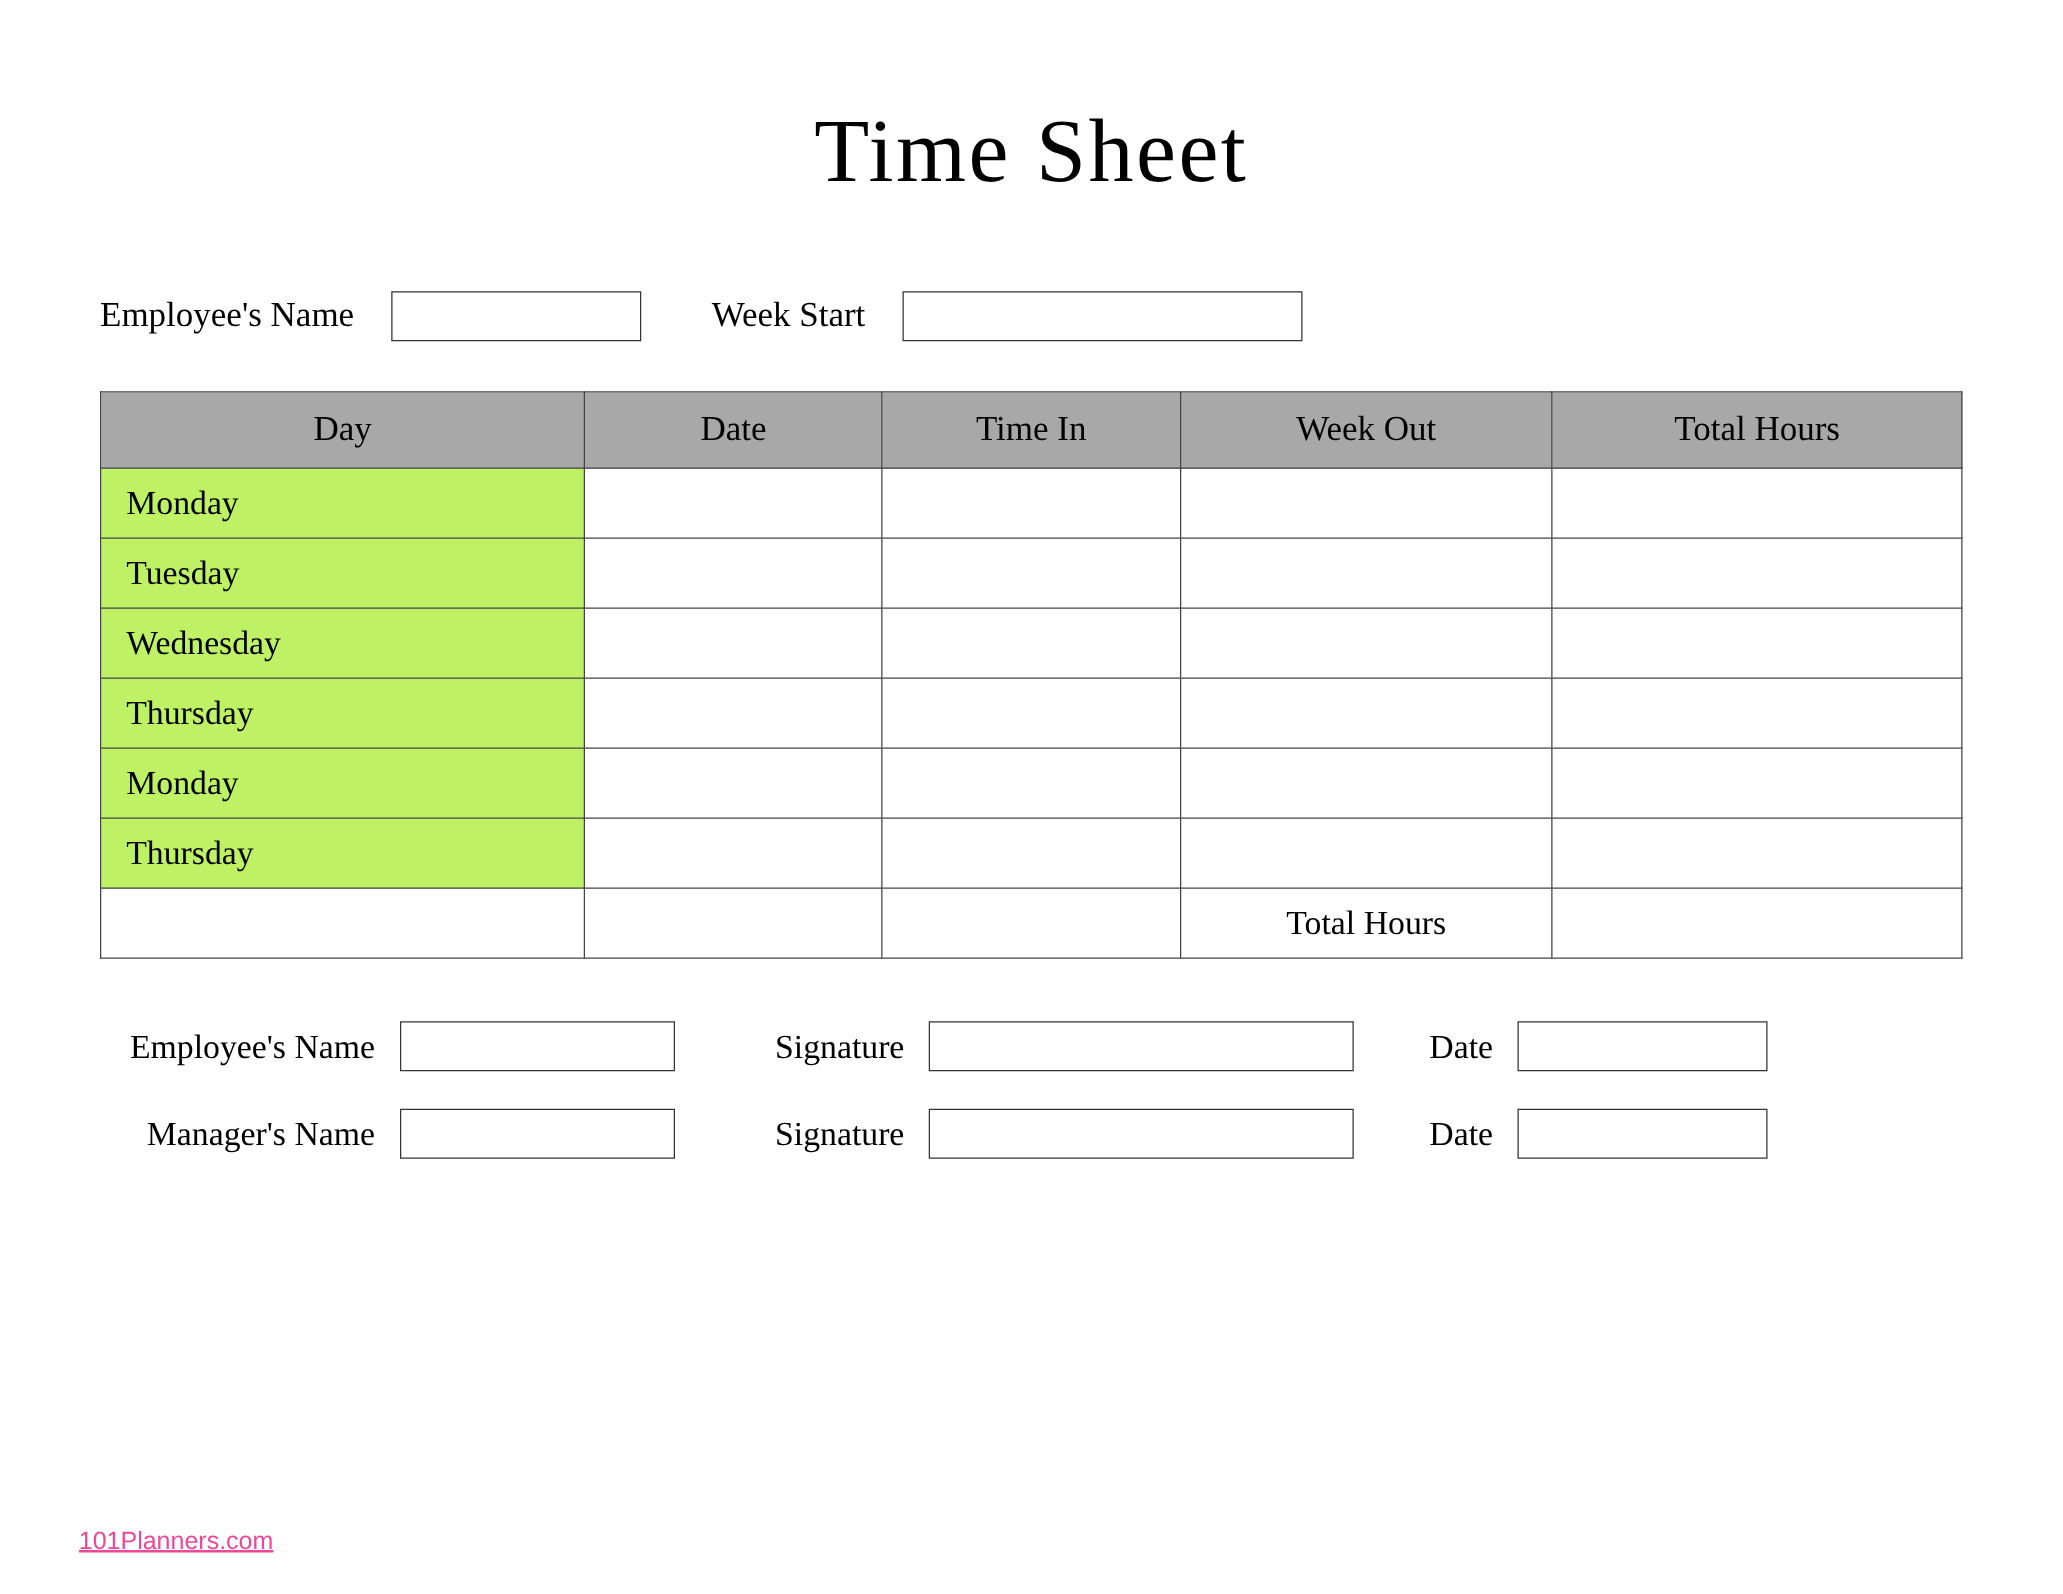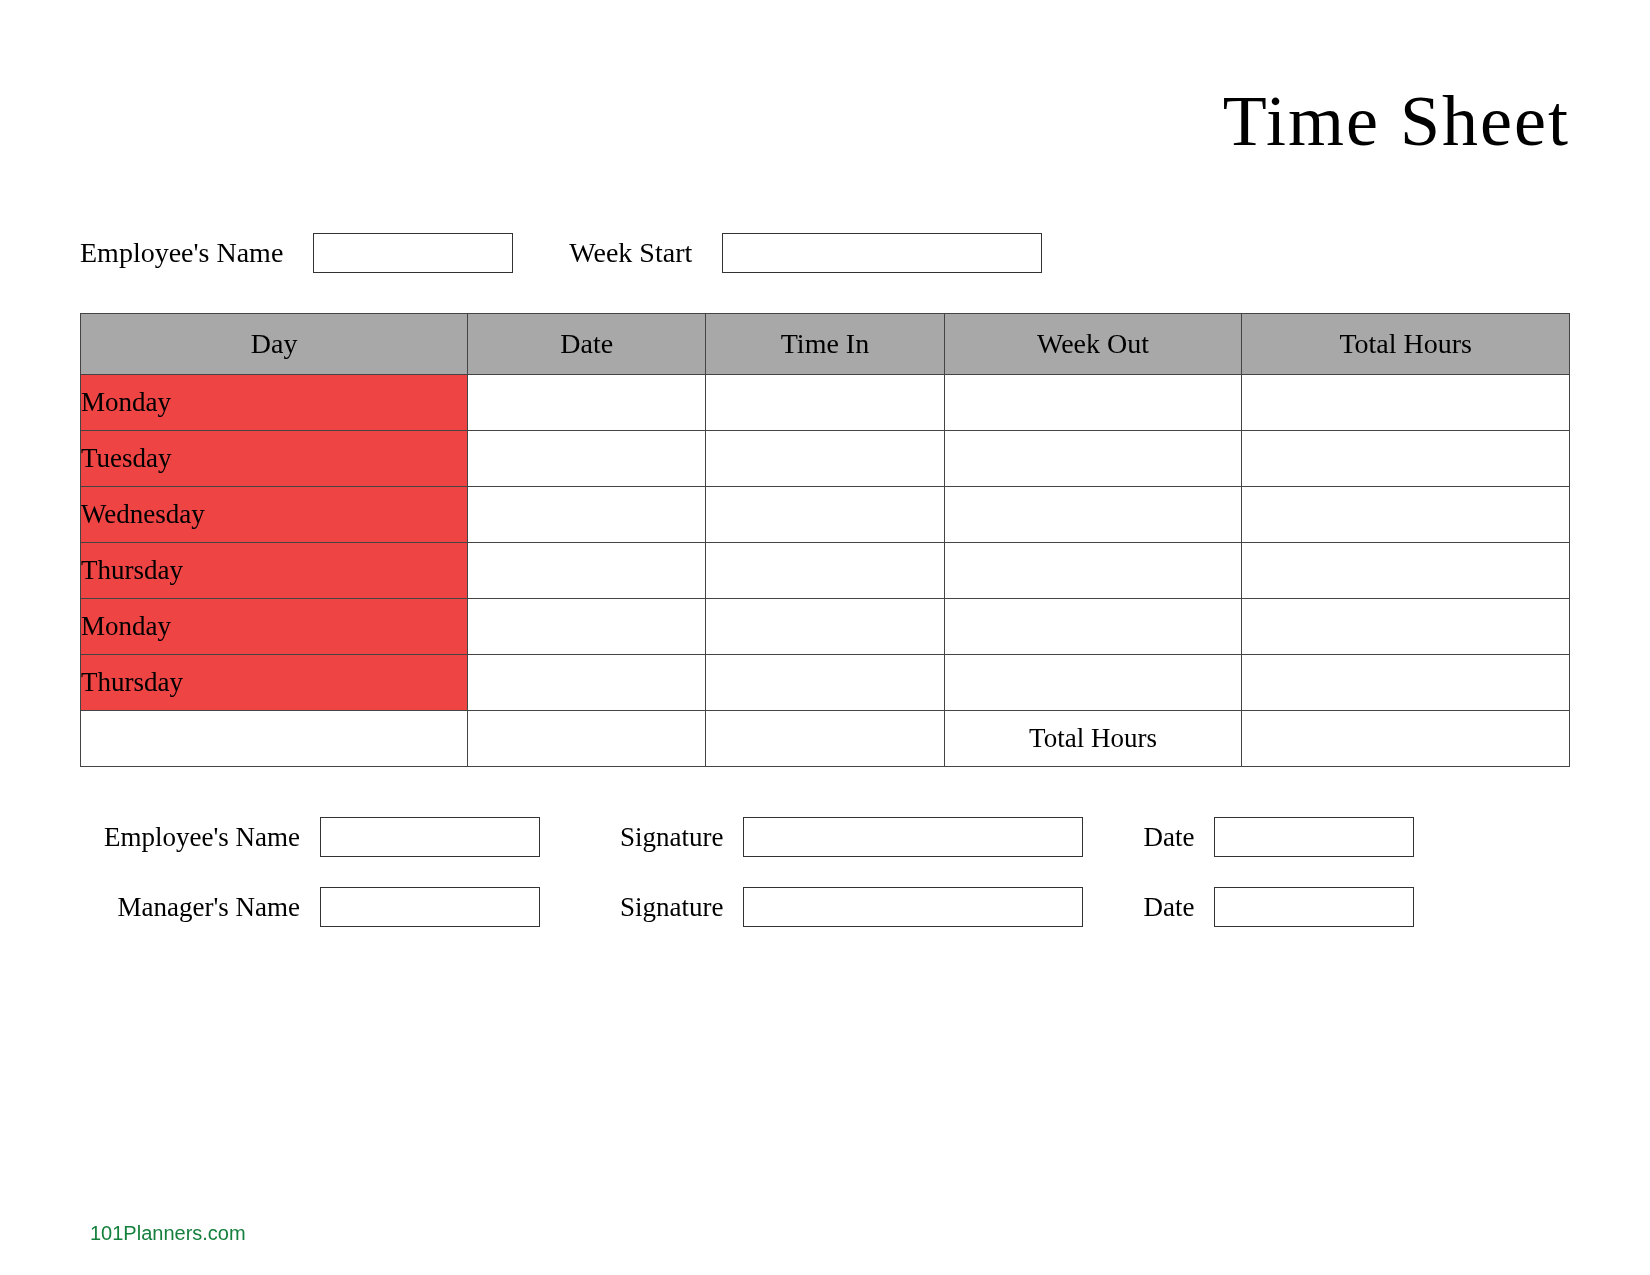--- a/index.html
+++ b/index.html
@@ -11,21 +11,21 @@
     body {
       background: #ffffff;
       font-family: 'Georgia', serif;
       width: 1650px;
       min-height: 1275px;
       padding: 40px 80px;
       color: #000;
     }
 
     .page-title {
-      text-align: right;
+      text-align: center;
       font-size: 72px;
       font-weight: normal;
       font-family: 'Georgia', serif;
       margin-top: 40px;
       margin-bottom: 70px;
       letter-spacing: 2px;
     }
 
     .header-fields {
       display: flex;
@@ -79,22 +79,22 @@
     }
 
     .timesheet-table td {
       border: 1.5px solid #444;
       padding: 12px 16px;
       font-size: 27px;
       height: 52px;
     }
 
     .timesheet-table .day-cell {
-      background-color: #ef4444;
-      padding-left: 0;
+      background-color: #bef264;
+      padding-left: 20px;
     }
 
     .timesheet-table .total-row td {
       background: #fff;
       text-align: center;
     }
 
     .col-day { width: 26%; }
     .col-date { width: 16%; }
     .col-timein { width: 16%; }
@@ -149,24 +149,25 @@
     }
 
     .date-label {
       margin-left: 40px;
       font-size: 27px;
     }
 
     .watermark {
       position: fixed;
       bottom: 30px;
-      left: 90px;
+      left: 63px;
       font-size: 20px;
-      color: #15803d;
+      color: #ec4899;
       font-family: Arial, sans-serif;
+      text-decoration: underline;
     }
   </style>
 </head>
 <body>
 
 <h1 class="page-title">Time Sheet</h1>
 
 <div class="header-fields">
   <span class="field-label">Employee's Name</span>
   <input type="text" class="name-input" value="" style="">

